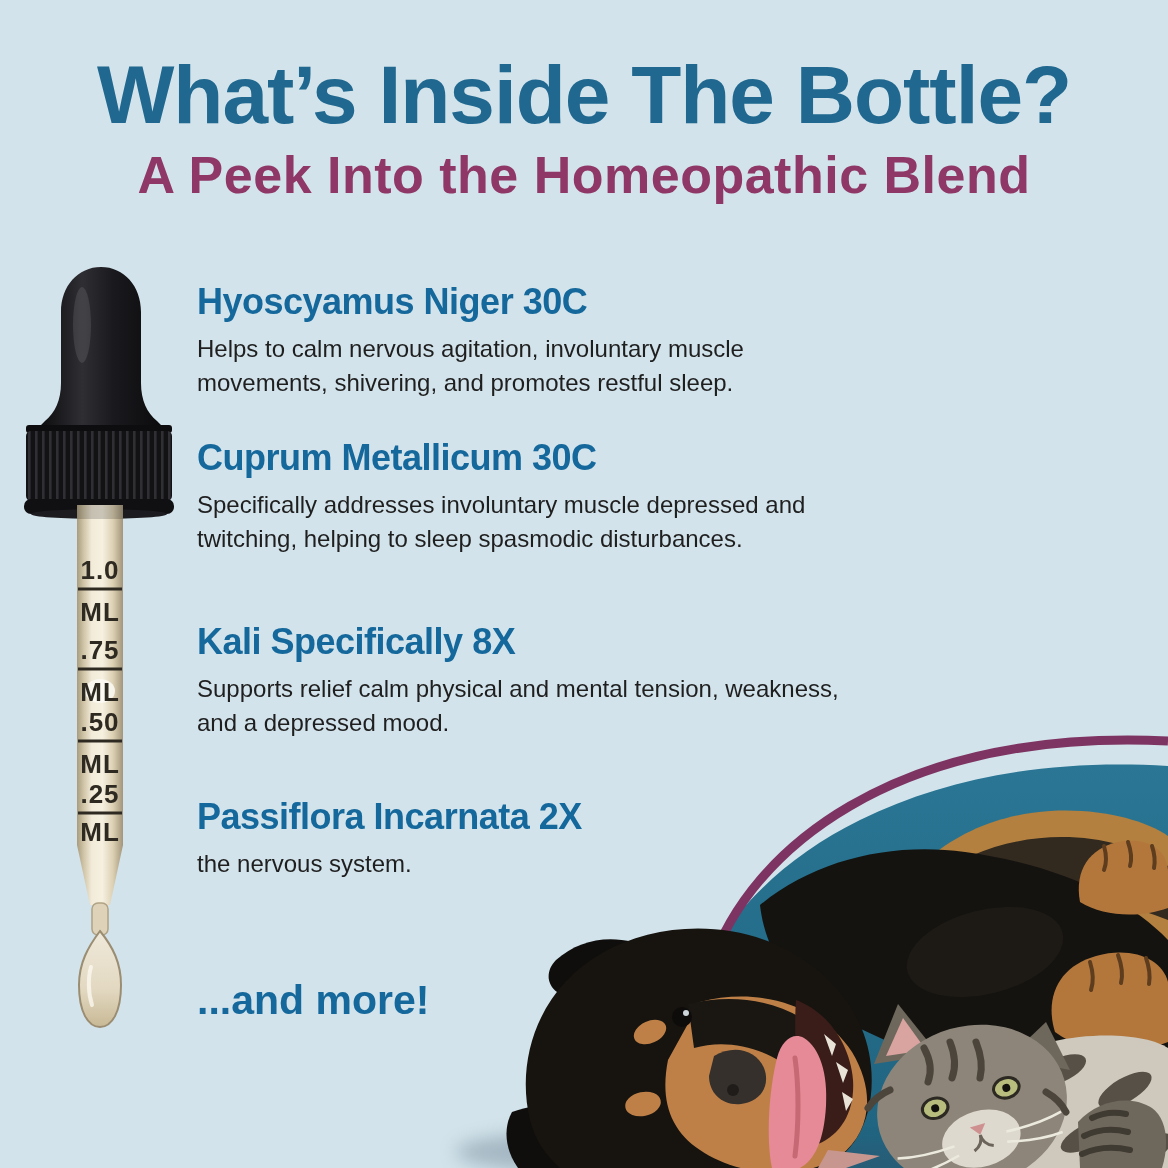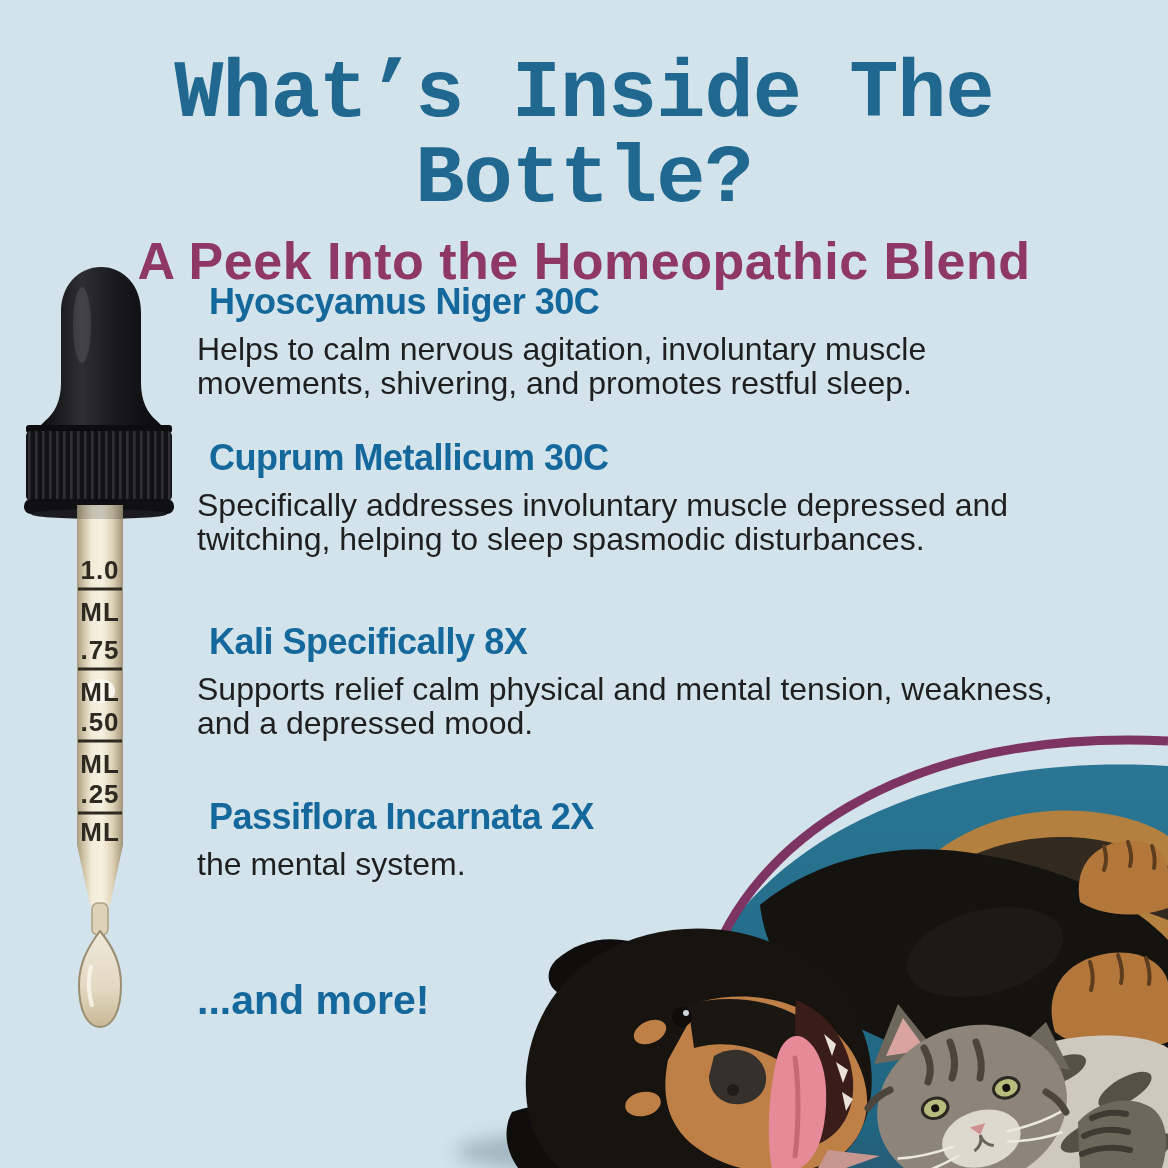--- a/index.html
+++ b/index.html
@@ -4,36 +4,36 @@
 <style>
   html,body{margin:0;padding:0;background:#cfe1ea;}
   .canvas{
     position:relative;width:1168px;height:1168px;margin:0 auto;
     background:#d2e3eb;overflow:hidden;
     font-family:"Liberation Sans",sans-serif;
   }
   
   .header{position:absolute;top:52px;left:0;width:1168px;text-align:center;}
   .title{
-    margin:0;font-family:Liberation Mono, monospace;font-weight:700;
+    margin:0;font-family:Liberation Sans, sans-serif;font-weight:700;
     font-size:82px;line-height:1.04;color:#20688f;letter-spacing:-1px;
   }
   .subtitle{
     margin:8px 0 0;font-family:Liberation Sans, sans-serif;font-weight:700;
     font-size:52px;color:#8f3766;letter-spacing:0.5px;
   }
   
   .section{position:absolute;left:197px;width:860px;}
   .s1{top:281px}.s2{top:437px}.s3{top:621px}.s4{top:796px}
   .ing-name{
-    margin:0 12px 9px;font-size:36px;font-weight:700;color:#15689b;
+    margin:0 0 9px;font-size:36px;font-weight:700;color:#15689b;
     letter-spacing:-0.5px;white-space:nowrap;
   }
   .ing-line{
-    font-size:32px;line-height:34px;color:#1f1f1f;white-space:nowrap;
+    font-size:24px;line-height:34px;color:#1f1f1f;white-space:nowrap;
   }
   .more{
     position:absolute;left:197px;top:977px;margin:0;
     font-size:41px;font-weight:700;color:#15689b;white-space:nowrap;
   }
   
   .dropper-svg{position:absolute;left:0;top:255px;}
   .scene-svg{position:absolute;left:0;top:0;}
   .mark{
     font-family:"Liberation Sans",sans-serif;font-size:26px;font-weight:600;
@@ -239,18 +239,18 @@
   </div>
 
   <div class="section s3">
     <h3 class="ing-name">Kali Specifically 8X</h3>
     <div class="ing-line">Supports relief calm physical and mental tension, weakness,</div>
     <div class="ing-line">and a depressed mood.</div>
   </div>
 
   <div class="section s4">
     <h3 class="ing-name">Passiflora Incarnata 2X</h3>
-    <div class="ing-line">the mental system.</div>
+    <div class="ing-line">the nervous system.</div>
   </div>
 
   <p class="more">...and more!</p>
 
 </div>
 
 </body></html>

